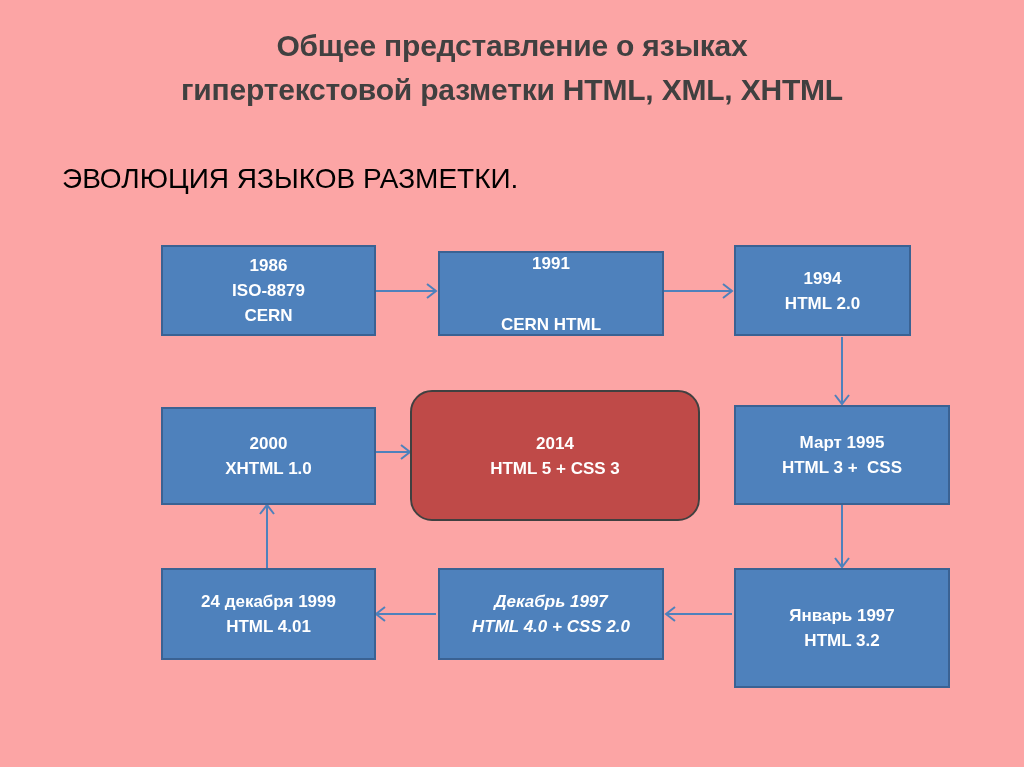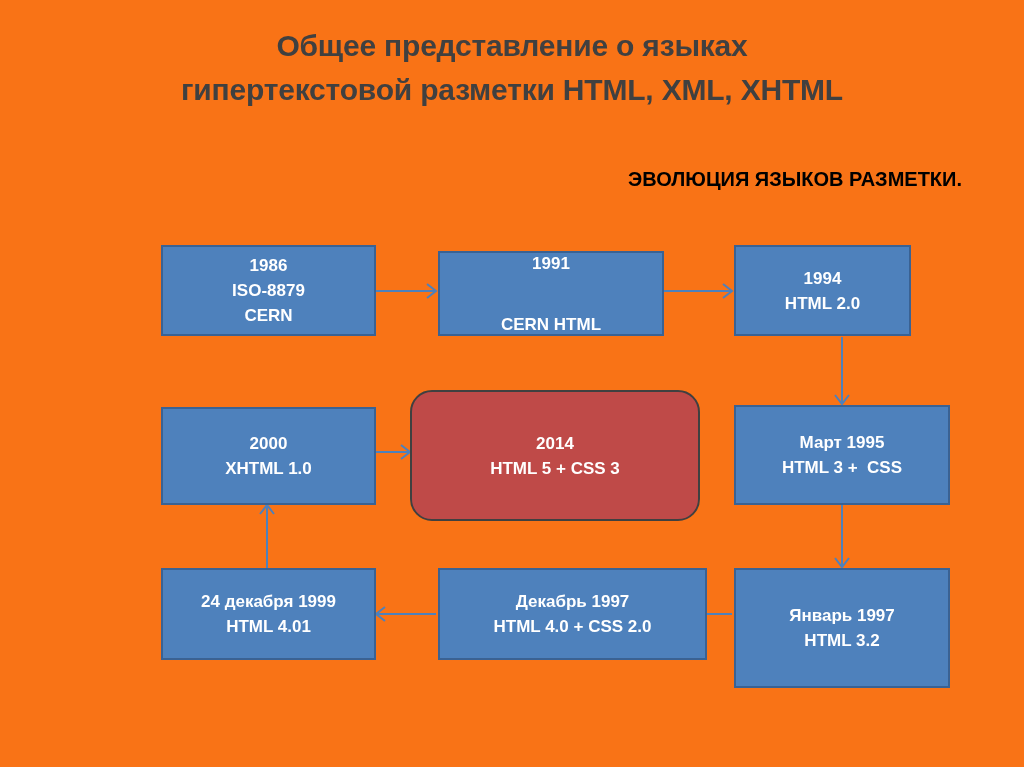--- a/index.html
+++ b/index.html
@@ -14,21 +14,21 @@
     overflow: hidden;
     font-family: "Liberation Sans", sans-serif;
     -webkit-font-smoothing: antialiased;
   }
 
   #slide {
     position: absolute;
     left: 0; top: 0;
     width: 1024px;
     height: 767px;
-    background: #f97316;
+    background: #fca5a5;
   }
 
   
   .title-block {
     position: absolute;
     left: 62px;
     top: 24px;
     width: 900px;
     text-align: center;
   }
@@ -40,23 +40,23 @@
     letter-spacing: -0.2px;
     white-space: nowrap;
   }
 
   
   .subtitle {
     position: absolute;
     left: 62px;
     top: 164px;
     width: 900px;
-    text-align: right;
-    font-size: 20px;
-    font-weight: bold;
+    text-align: left;
+    font-size: 28px;
+    font-weight: normal;
     color: #000000;
     line-height: 30px;
     white-space: nowrap;
   }
 
   
   #diagram {
     position: absolute;
     left: 0;
     top: 0;
@@ -184,21 +184,21 @@
     <div class="node blue" style="left:710px; top:405px; width:216px; height:100px;">
       <span class="line">Март 1995</span>
       <span class="line">HTML 3 +  CSS</span>
     </div>
 
     <div class="node blue" style="left:137px; top:568px; width:215px; height:92px;">
       <span class="line">24 декабря 1999</span>
       <span class="line">HTML 4.01</span>
     </div>
 
-    <div class="node blue" style="left:414px; top:568px; width:269px; height:92px;">
+    <div class="node blue" style="left:414px; top:568px; width:226px; height:92px;font-style:italic;">
       <span class="line">Декабрь 1997</span>
       <span class="line">HTML 4.0 + CSS 2.0</span>
     </div>
 
     <div class="node blue" style="left:710px; top:568px; width:216px; height:120px;">
       <span class="line">Январь 1997</span>
       <span class="line">HTML 3.2</span>
     </div>
 
   </div>

